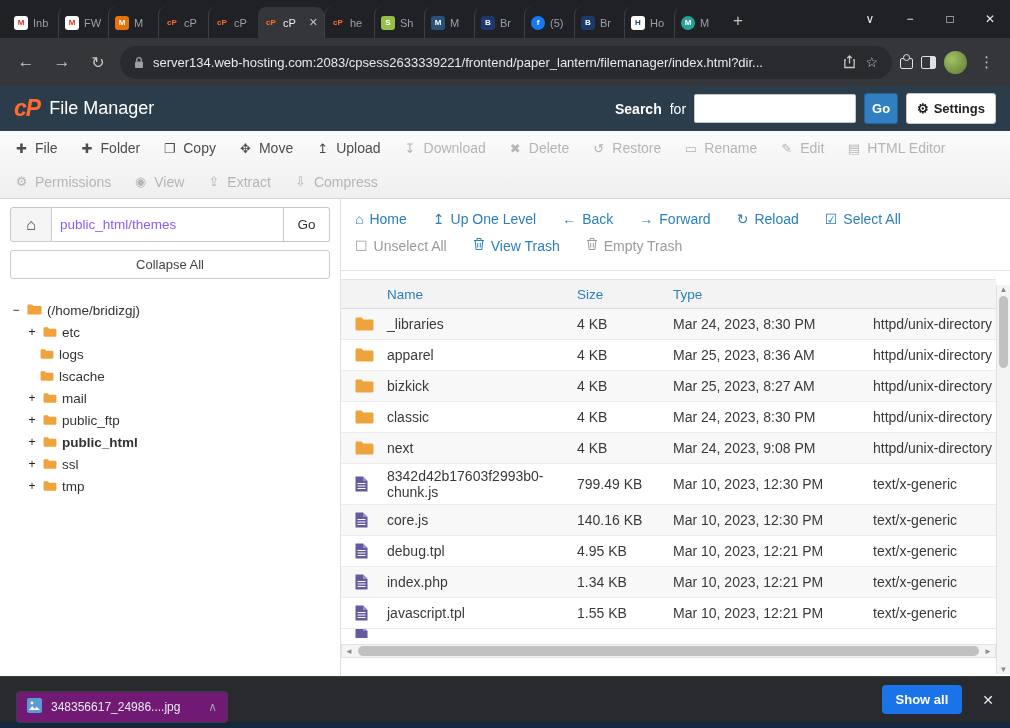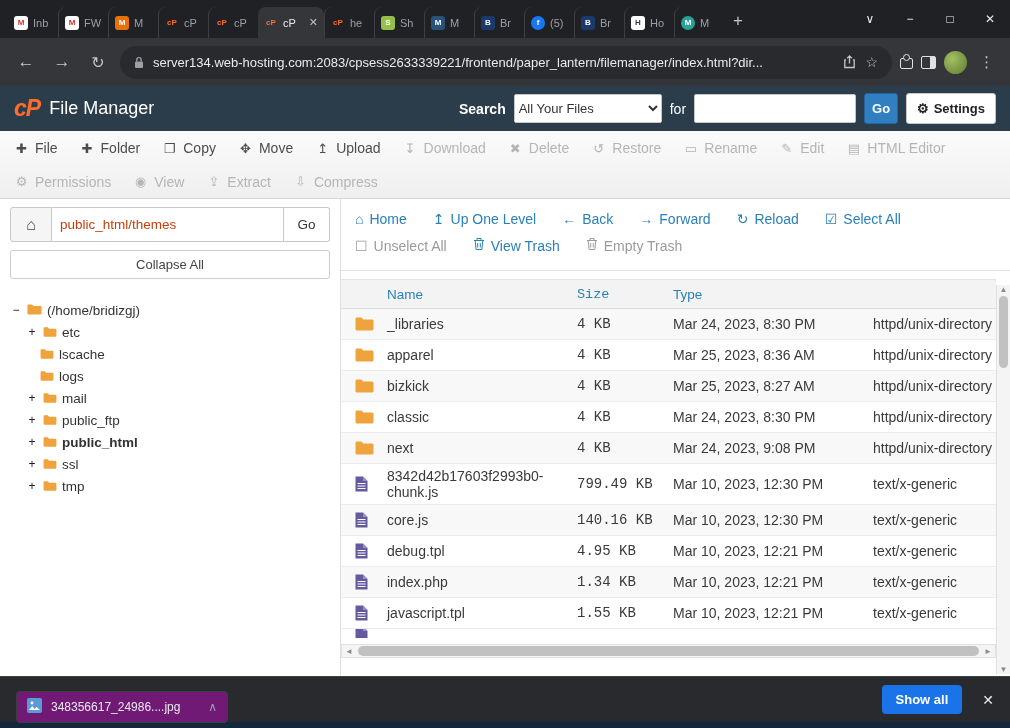--- a/index.html
+++ b/index.html
@@ -56,21 +56,21 @@
   .tool { display:flex; align-items:center; gap:6px; font-size:14px; color:#4d4d4d; }
   .tool .ic { font-size:13px; width:15px; text-align:center; }
   .tool.disabled { color:#b5b5b5; }
 
   
   .content { display:flex; height:477px; }
   .sidebar { width:340px; padding:8px 10px; flex:none; }
   .pathrow { display:flex; }
   .home-btn { width:42px; height:35px; border:1px solid #c8c8c8; background:#f5f5f5; border-radius:3px 0 0 3px;
               font-size:16px; color:#444; display:flex; align-items:center; justify-content:center; }
-  .path-input { flex:1; height:35px; border:1px solid #c8c8c8; border-left:none; padding:0 8px; font-size:13.5px; color:#c2410c; min-width:0; }
+  .path-input { flex:1; height:35px; border:1px solid #c8c8c8; border-left:none; padding:0 8px; font-size:13.5px; color:#8b5cf6; min-width:0; }
   .go-btn { width:46px; height:35px; border:1px solid #c8c8c8; border-left:none; background:#fff;
             border-radius:0 3px 3px 0; font-size:13.5px; color:#333; }
   .collapse-btn { margin-top:8px; width:100%; height:29px; border:1px solid #ccc; background:#fff;
                   border-radius:3px; font-size:13px; color:#444; }
   .tree { margin-top:20px; font-size:13.5px; color:#333; }
   .titem { display:flex; align-items:center; gap:5px; height:22px; }
   .ttoggle { width:12px; text-align:center; font-size:12px; color:#222; flex:none; }
   .d1 { padding-left:16px; }
   .d1.nt { padding-left:30px; }
   .tlabel.bold { font-weight:bold; }
@@ -84,21 +84,21 @@
 
   .thead { display:flex; align-items:center; height:30px; background:#f3f3f3; border-top:1px solid #e3e3e3;
            border-bottom:1px solid #dcdcdc; padding-left:14px; margin-right:14px; margin-top:8px;
            font-size:13.5px; color:#2a80b9; }
   .rows { margin-right:14px; }
   .trow { display:flex; align-items:center; min-height:31px; border-bottom:1px solid #ececec;
           padding-left:14px; font-size:14px; color:#3a3a3a; }
   .rows .trow:nth-child(odd) { background:#f8f8f8; }
   .col-icon { width:32px; flex:none; display:flex; align-items:center; }
   .col-name { width:190px; flex:none; overflow-wrap:anywhere; padding:4px 6px 4px 0; }
-  .col-size { width:96px; flex:none;font-family:Liberation Mono, monospace; }
+  .col-size { width:96px; flex:none; }
   .col-mod  { width:200px; flex:none; }
   .col-type { flex:1; white-space:nowrap; overflow:hidden; min-width:0; }
   .partial { height:9px; overflow:hidden; padding-left:14px; display:flex; }
 
   .hscroll { height:14px; margin:6px 14px 0 0; background:#f4f4f4; border:1px solid #e2e2e2;
              display:flex; align-items:center; }
   .hthumb { height:10px; background:#c1c1c1; border-radius:5px; flex:1; margin:0 2px; }
   .sarrow { font-size:8px; color:#8a8a8a; padding:0 3px; }
   .vscroll { position:absolute; top:86px; right:0; width:14px; height:389px; background:#f4f4f4;
              border-left:1px solid #e0e0e0; display:flex; flex-direction:column; align-items:center; }
@@ -214,23 +214,20 @@
     </span>
   <span class="avatar"></span>
   <span class="kebab">⋮</span>
 </div>
 
 <div class="cp-header">
   <span class="cp-logo">cP</span>
   <span class="cp-title">File Manager</span>
   <div class="cp-search">
     <span class="lbl-bold">Search</span>
-    <select class="cp-select">
-      <option>All Your Files</option>
-    </select>
     <span>for</span>
     <input class="cp-sinput" type="text" style="">
     <button class="cp-go">Go</button>
     <button class="cp-settings">
       <span>⚙</span>
       <span>Settings</span>
     </button>
   </div>
 </div>
 
@@ -325,27 +322,27 @@
         <span class="ttoggle">+</span>
         <span><svg width="14" height="10" viewBox="0 0 19 14">
               <path d="M0.5 2C0.5 1.2 1.2 0.5 2 0.5H6.5L8.3 2.6H17C17.8 2.6 18.5 3.3 18.5 4.1V12C18.5 12.8 17.8 13.5 17 13.5H2C1.2 13.5 0.5 12.8 0.5 12Z" fill="#efa33d"></path>
             </svg></span>
         <span class="tlabel">etc</span>
       </div>
       <div class="titem d1 nt">
         <span><svg width="14" height="10" viewBox="0 0 19 14">
               <path d="M0.5 2C0.5 1.2 1.2 0.5 2 0.5H6.5L8.3 2.6H17C17.8 2.6 18.5 3.3 18.5 4.1V12C18.5 12.8 17.8 13.5 17 13.5H2C1.2 13.5 0.5 12.8 0.5 12Z" fill="#efa33d"></path>
             </svg></span>
+        <span class="tlabel">logs</span>
+      </div>
+      <div class="titem d1 nt">
+        <span><svg width="14" height="10" viewBox="0 0 19 14">
+              <path d="M0.5 2C0.5 1.2 1.2 0.5 2 0.5H6.5L8.3 2.6H17C17.8 2.6 18.5 3.3 18.5 4.1V12C18.5 12.8 17.8 13.5 17 13.5H2C1.2 13.5 0.5 12.8 0.5 12Z" fill="#efa33d"></path>
+            </svg></span>
         <span class="tlabel">lscache</span>
-      </div>
-      <div class="titem d1 nt">
-        <span><svg width="14" height="10" viewBox="0 0 19 14">
-              <path d="M0.5 2C0.5 1.2 1.2 0.5 2 0.5H6.5L8.3 2.6H17C17.8 2.6 18.5 3.3 18.5 4.1V12C18.5 12.8 17.8 13.5 17 13.5H2C1.2 13.5 0.5 12.8 0.5 12Z" fill="#efa33d"></path>
-            </svg></span>
-        <span class="tlabel">logs</span>
       </div>
       <div class="titem d1">
         <span class="ttoggle">+</span>
         <span><svg width="14" height="10" viewBox="0 0 19 14">
               <path d="M0.5 2C0.5 1.2 1.2 0.5 2 0.5H6.5L8.3 2.6H17C17.8 2.6 18.5 3.3 18.5 4.1V12C18.5 12.8 17.8 13.5 17 13.5H2C1.2 13.5 0.5 12.8 0.5 12Z" fill="#efa33d"></path>
             </svg></span>
         <span class="tlabel">mail</span>
       </div>
       <div class="titem d1">
         <span class="ttoggle">+</span>

